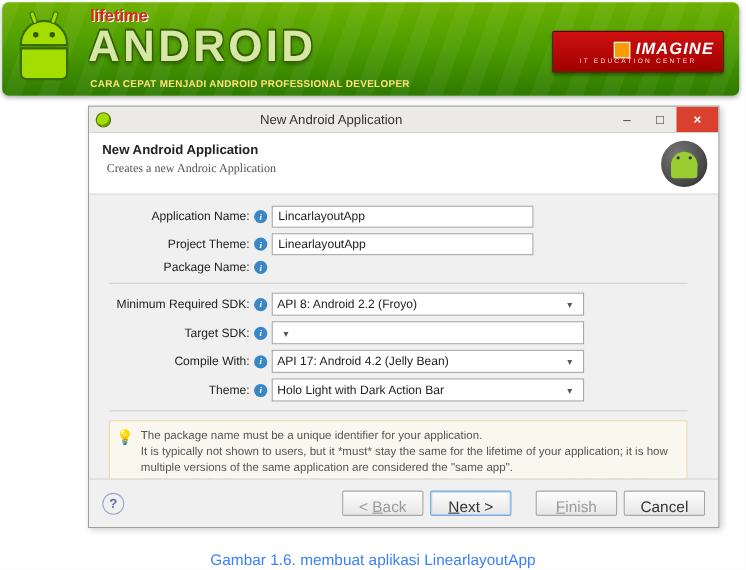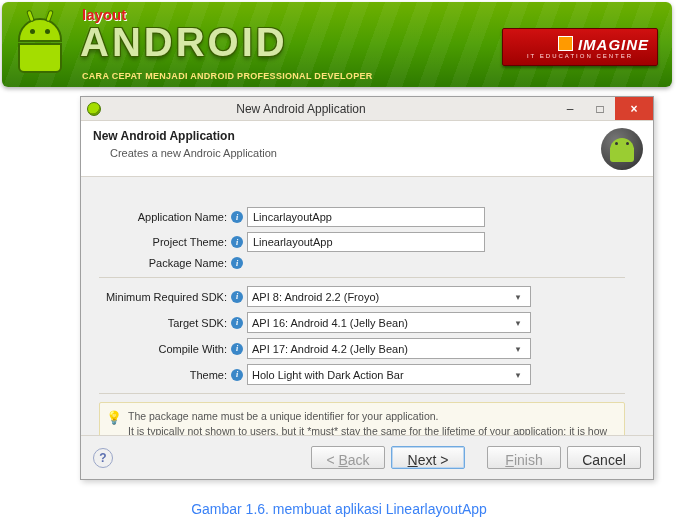--- a/index.html
+++ b/index.html
@@ -38,21 +38,21 @@
     font-size: 40px; letter-spacing: 3px; color: #d6e8a6;
     text-shadow: -1px -1px 0 #395e00, 1px -1px 0 #395e00, -1px 1px 0 #395e00, 1px 1px 0 #395e00, 0 3px 4px rgba(0,0,0,.4);
   }
   .banner-subtitle { position: absolute; left: 80px; bottom: 6px; color: #ffe37a; font-size: 9px; font-weight: bold; letter-spacing: .3px; }
   .banner-imagine {
     position: absolute; right: 14px; top: 26px; width: 156px; height: 38px;
     background: linear-gradient(to bottom, #d01010, #a00000); border: 1px solid #600000;
     color: #fff; display: flex; flex-direction: column; align-items: center; justify-content: center;
     font-family: Arial; border-radius: 2px; box-shadow: 0 2px 3px rgba(0,0,0,.4);
   }
-  .banner-imagine .row1 { display: flex; align-items: flex-start; gap: 5px; padding-left: 47px; }
+  .banner-imagine .row1 { display: flex; align-items: flex-end; gap: 5px; padding-left: 47px; }
   .banner-imagine .sq { width: 15px; height: 15px; background: #ff9a00; border: 1px solid #fff; }
   .banner-imagine .t1 { font-size: 15px; font-weight: bold; font-style: italic; letter-spacing: 1px; }
   .banner-imagine .t2 { font-size: 6px; letter-spacing: 2px; color: #ffd8d8; }
 
   
   .dialog {
     position: absolute; left: 80px; top: 96px; width: 574px; height: 384px;
     background: #f0f0f0; border: 1px solid #9f9f9f; box-shadow: 2px 2px 6px rgba(0,0,0,.2);
     overflow: hidden;
   }
@@ -63,32 +63,32 @@
   .tb-title { flex: 1; text-align: center; font-size: 12px; color: #333; padding-right:60px; }
   .tb-ctrls { display: flex; height: 100%; }
   .tb-btn { width: 30px; display: flex; align-items: center; justify-content: center; font-family: Arial; font-size: 12px; color: #333; }
   .tb-btn.close { background: #d9402d; color: #fff; width: 38px; }
   .tb-btn.close .x { font-size: 12px; font-weight: bold;}
 
   .wiz-head {
     height: 56px; background: #fff; border-bottom: 1px solid #d8d4cc; position: relative; padding: 8px 12px;
   }
   .wiz-head .t { font-size: 12px; font-weight: bold; color: #222; }
-  .wiz-head .s { font-size: 11px; color: #555; margin-top: 4px; margin-left:17px;}
+  .wiz-head .s { font-size: 11px; color: #555; margin-top: 4px; margin-left:4px;font-family:Liberation Serif, serif;}
   .wiz-head .droid {
     position: absolute; right: 10px; top: 7px; width: 42px; height: 42px; border-radius: 50%;
     background: radial-gradient(circle at 35% 30%, #777 0%, #444 70%, #222 100%);
     display: flex; align-items: center; justify-content: center;
   }
   .wiz-head .droid .dh { width: 24px; height: 13px; background: #9acd32; border-radius: 12px 12px 0 0; position: relative; top:-5px;}
   .wiz-head .droid .de { position:absolute; width:3px;height:3px;background:#333;border-radius:50%; top:4px;}
   .wiz-head .droid .de.l{left:5px;} .wiz-head .droid .de.r{right:5px;}
   .wiz-head .droid .db { position:absolute; width:24px;height:14px;background:#9acd32;border-radius:0 0 3px 3px; top:20px;}
 
-  .form-body { padding: 10px 16px 4px 0; margin-top: 20px; }
+  .form-body { padding: 10px 16px 4px 0; }
   .frow { display: flex; align-items: center; margin-bottom: 5px; }
   .flabel { width: 148px; text-align: right; font-size: 11px; color: #222; padding-right: 2px; }
   .info-ic { width: 12px; height: 12px; border-radius: 50%; background: #3a87c8; color: #fff; font-size: 8px; font-weight: bold; display: inline-flex; align-items: center; justify-content: center; margin: 0 4px 0 2px; font-family: Georgia, serif; font-style: italic;}
   .finput {
     flex: 0 0 238px; height: 20px; border: 1px solid #a7a7a7; background: #fff; padding: 0 5px; font-size: 11px; color: #222;
   }
   .finput.wide { flex: 0 0 284px; }
   .fselect {
     flex: 0 0 284px; height: 21px; border: 1px solid #a7a7a7; background: #fff; font-size: 11px; color: #222; padding: 0 4px;
     display: flex; align-items: center; justify-content: space-between; position: relative;
@@ -128,21 +128,21 @@
 <div class="banner">
   <div class="banner-stripes"></div>
   <div class="banner-android">
     <div class="head">
         <div class="eye l"></div>
         <div class="eye r"></div>
       </div>
     <div class="body"></div>
   </div>
   <div class="banner-academy">
-    <span class="red">layout</span>
+    <span class="red">lifetime</span>
   </div>
   <div class="banner-android-text">ANDROID</div>
   <div class="banner-subtitle">CARA CEPAT MENJADI ANDROID PROFESSIONAL DEVELOPER</div>
   <div class="banner-imagine">
     <div class="row1">
         <div class="sq"></div>
         <div class="t1">IMAGINE</div>
       </div>
     <div class="t2">IT EDUCATION CENTER</div>
   </div>
@@ -197,21 +197,20 @@
       <div class="info-ic">i</div>
       <div class="fselect">
         <span>API 8: Android 2.2 (Froyo)</span>
           <span class="chev">▾</span>
       </div>
     </div>
     <div class="frow">
       <div class="flabel">Target SDK:</div>
       <div class="info-ic">i</div>
       <div class="fselect">
-        <span>API 16: Android 4.1 (Jelly Bean)</span>
           <span class="chev">▾</span>
       </div>
     </div>
     <div class="frow">
       <div class="flabel">Compile With:</div>
       <div class="info-ic">i</div>
       <div class="fselect">
         <span>API 17: Android 4.2 (Jelly Bean)</span>
           <span class="chev">▾</span>
       </div>

